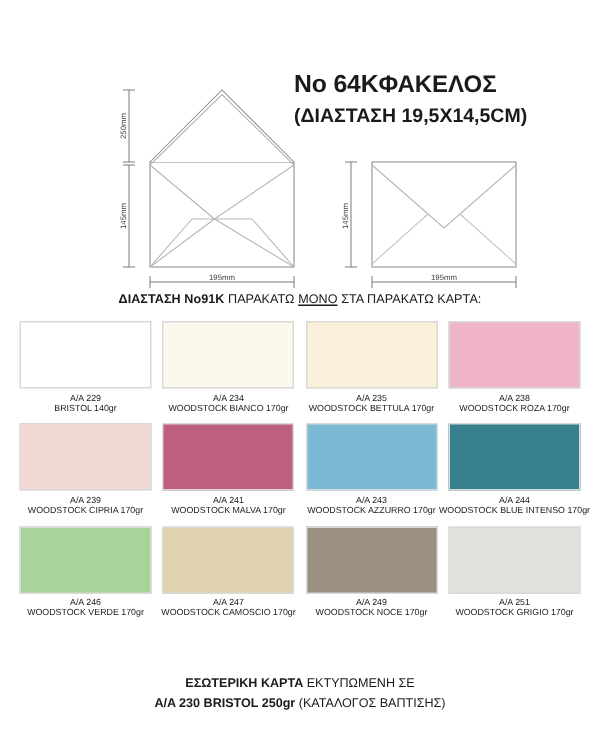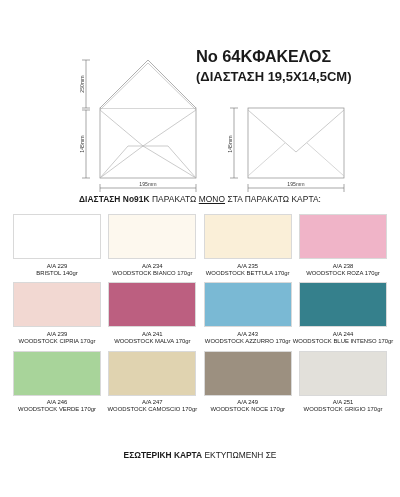--- a/index.html
+++ b/index.html
@@ -271,13 +271,17 @@
     </div>
   </div>
 
 </div>
 
 <div class="footer-note">
   <div>
     <span class="b">ΕΣΩΤΕΡΙΚΗ ΚΑΡΤΑ</span>
     <span>ΕΚΤΥΠΩΜΕΝΗ ΣΕ</span>
   </div>
+  <div>
+    <span class="b">A/A 230 BRISTOL 250gr</span>
+    <span>(ΚΑΤΑΛΟΓΟΣ ΒΑΠΤΙΣΗΣ)</span>
+  </div>
 </div>
 
 </body></html>

